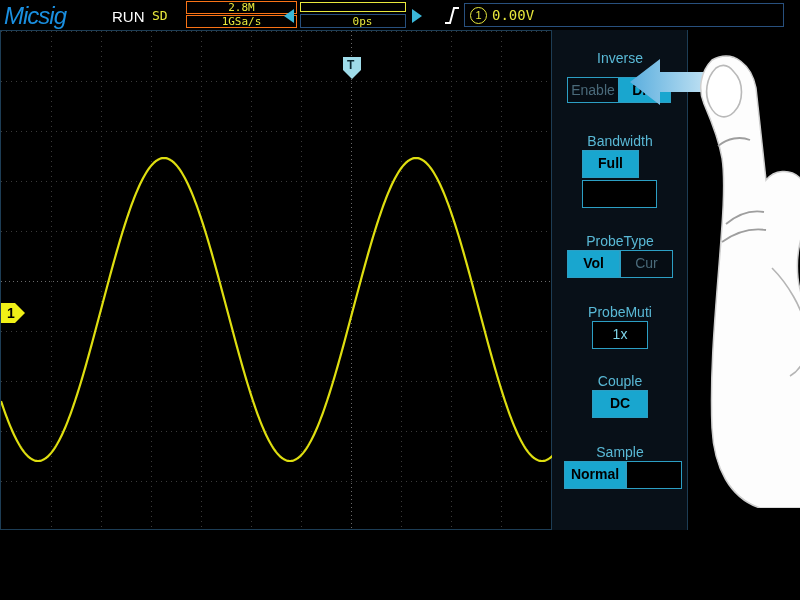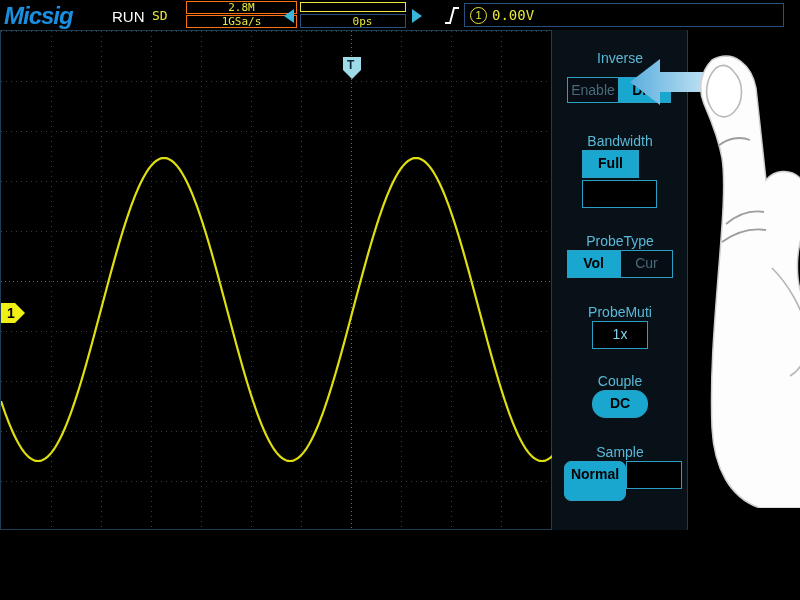--- a/index.html
+++ b/index.html
@@ -2,21 +2,21 @@
 <html><head>
 <meta charset="utf-8">
 <style>
   html,body{margin:0;padding:0;background:#000;}
   body{width:800px;height:600px;overflow:hidden;position:relative;
        font-family:"Liberation Sans",sans-serif;color:#fff;}
   #root{position:absolute;inset:0;background:#000;}
 
   
   .topbar{position:absolute;left:0;top:0;width:800px;height:30px;background:#000;}
-  .logo{position:absolute;left:4px;top:2px;font-size:24px;font-weight:bold;
+  .logo{position:absolute;left:4px;top:2px;font-size:24px;font-weight:normal;
         font-style:italic;color:#1a8fe0;letter-spacing:-1px;}
   .runtxt{position:absolute;left:112px;top:8px;font-size:15px;color:#ffffff;}
   .sd{position:absolute;left:152px;top:8px;font-size:13px;color:#e8e83c;
       font-family:"DejaVu Sans Mono",monospace;text-align:center;}
   .memgrp{position:absolute;left:186px;top:1px;width:92px;height:28px;}
   .memgrp div{position:absolute;left:0;width:111px;height:13px;border:1px solid #f97316;
       box-sizing:border-box;color:#e8e83c;font-size:11px;text-align:center;
       font-family:"DejaVu Sans Mono",monospace;line-height:11px;}
   .memgrp .m1{top:0;}
   .memgrp .m2{top:14px;}
@@ -153,24 +153,24 @@
     <div class="mbox plain" style="left:30px;top:150px;width:75px;height:28px;"></div>
 
     <div class="mlabel" style="top:203px">ProbeType</div>
     <div class="mbox on" style="left:15px;top:220px;width:53px;height:28px;">Vol</div>
     <div class="mbox off" style="left:68px;top:220px;width:53px;height:28px;">Cur</div>
 
     <div class="mlabel" style="top:274px">ProbeMuti</div>
     <div class="mbox plain" style="left:40px;top:291px;width:56px;height:28px;">1x</div>
 
     <div class="mlabel" style="top:343px">Couple</div>
-    <div class="mbox on" style="left:40px;top:360px;width:56px;height:28px;border-radius:13px;">DC</div>
+    <div class="mbox on" style="left:40px;top:360px;width:56px;height:28px;">DC</div>
 
     <div class="mlabel" style="top:414px">Sample</div>
-    <div class="mbox on" style="left:12px;top:431px;width:62px;height:40px;border-radius:7px;">Normal</div>
+    <div class="mbox on" style="left:12px;top:431px;width:62px;height:28px;">Normal</div>
     <div class="mbox plain" style="left:74px;top:431px;width:56px;height:28px;"></div>
   </div>
 
   <div class="rail">
     
     
 
     
 
     

